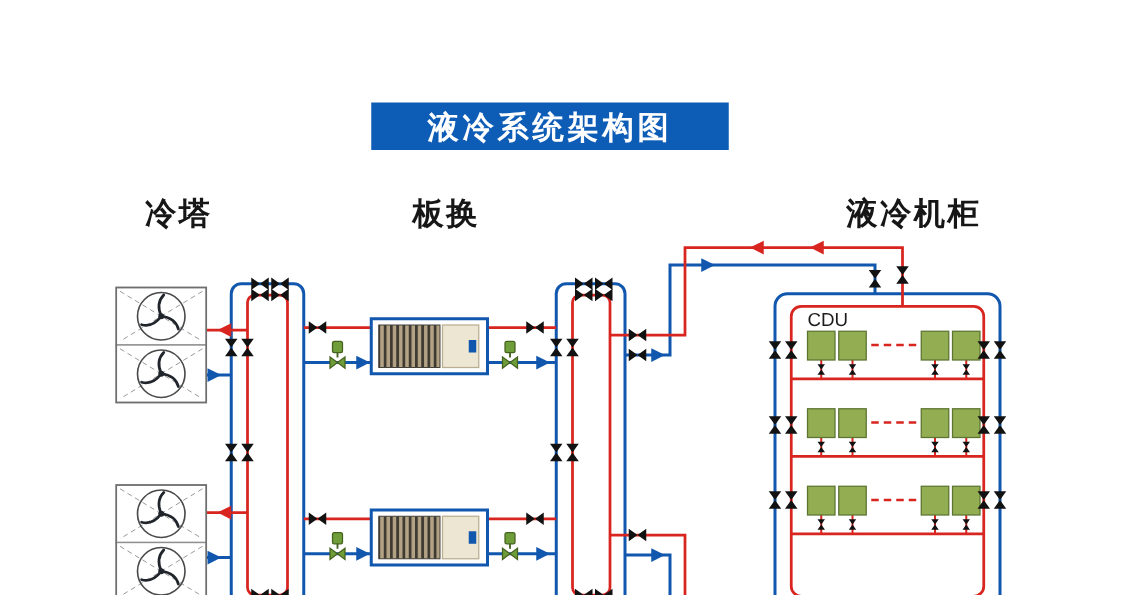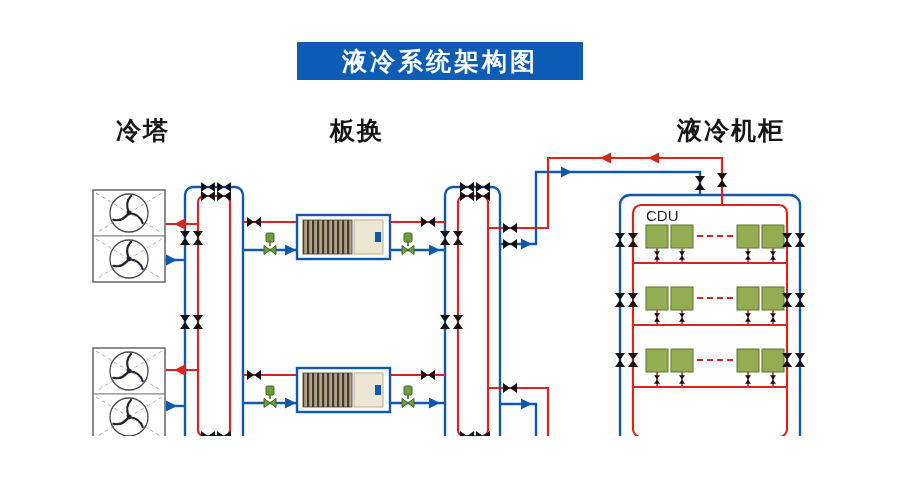--- a/index.html
+++ b/index.html
@@ -1,19 +1,20 @@
 <!DOCTYPE html>
 <html style="--hot-pipe-red: #d8251f; --cold-pipe-blue: #1157ae; --title-banner-bg: #0d5cb6; --title-text: #ffffff; --pump-green: #6f9d3a; --server-green: #93ad52; --valve-black: #121212; --canvas-bg: #ffffff;"><head>
 <meta charset="utf-8">
 <style>
   html,body{margin:0;padding:0;background:#fff;}
   .canvas{
     position:relative;width:906px;height:436px;overflow:hidden;
     background:var(--canvas-bg,#ffffff);
     font-family:"Liberation Sans",sans-serif;
+    margin-top:40px;
   }
   svg text{font-family:"Liberation Sans",sans-serif;}
   .ttl-bg{fill:var(--title-banner-bg,#0d5cb6);}
   .ttl-tx{fill:var(--title-text,#ffffff);font-size:25px;font-weight:bold;letter-spacing:3px;}
   .lbl{fill:#161616;font-size:25px;font-weight:600;letter-spacing:2px;}
   .cdu{fill:#1c1c1c;font-size:15px;}
   .pipe-r{stroke:var(--hot-pipe-red,#d8251f);fill:none;stroke-width:2.2;}
   .pipe-b{stroke:var(--cold-pipe-blue,#1157ae);fill:none;stroke-width:2.4;}
   .thin{stroke-width:1.6;}
   .dash{stroke-dasharray:6 4;stroke-width:2;}

